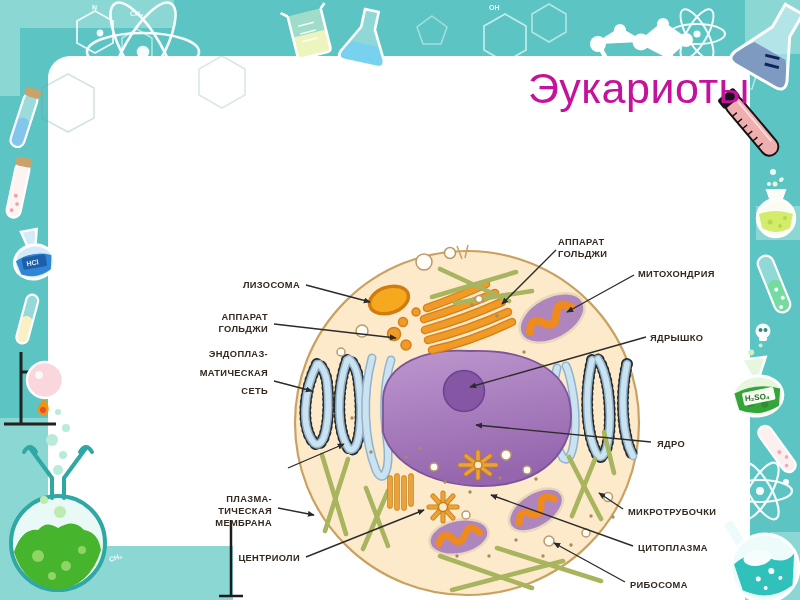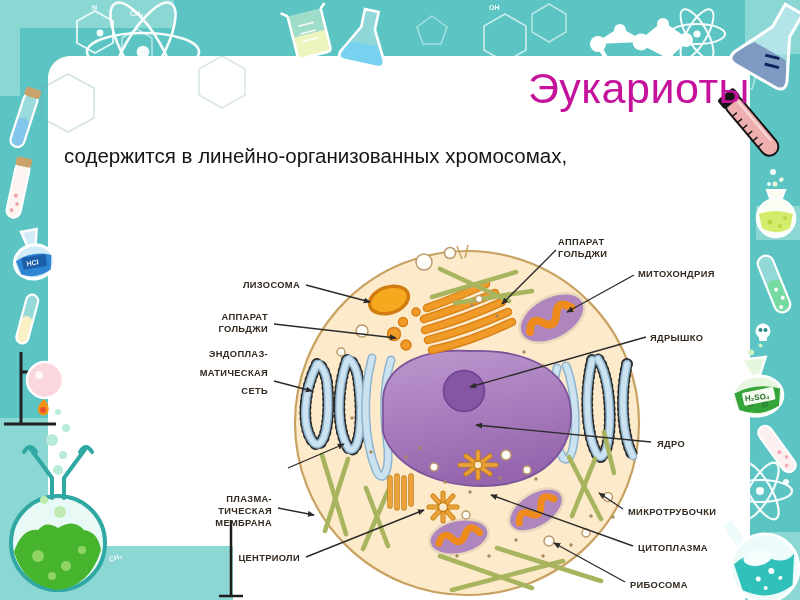--- a/index.html
+++ b/index.html
@@ -218,21 +218,20 @@
     <ellipse cx="-6" cy="-5" rx="14" ry="8" fill="#F6FEFD"></ellipse>
     <circle cx="6" cy="10" r="3" fill="#ffffff"></circle>
       <circle cx="-8" cy="16" r="2.5" fill="#ffffff"></circle>
     <circle cx="14" cy="18" r="2" fill="#ffffff"></circle>
       <circle cx="-2" cy="26" r="2" fill="#ffffff"></circle>
   </g>
 </svg>
 
 <div id="title">Эукариоты</div>
 <div id="bodytext">
-  <div>содержится в линейно-организованных хромосомах,</div>
 </div>
 
 <svg id="diagram" viewBox="190 228 540 372">
   <defs>
     <marker id="ah" markerWidth="9" markerHeight="8" refX="6.2" refY="3" orient="auto" markerUnits="userSpaceOnUse">
       <path d="M0,0 L7,3 L0,6 Z" fill="#2b2b2b"></path>
     </marker>
     <linearGradient id="ngrad" x1="0" y1="0" x2="0.25" y2="1">
       <stop offset="0" stop-color="#BD97CE"></stop>
         <stop offset="1" stop-color="#9566AE"></stop>

